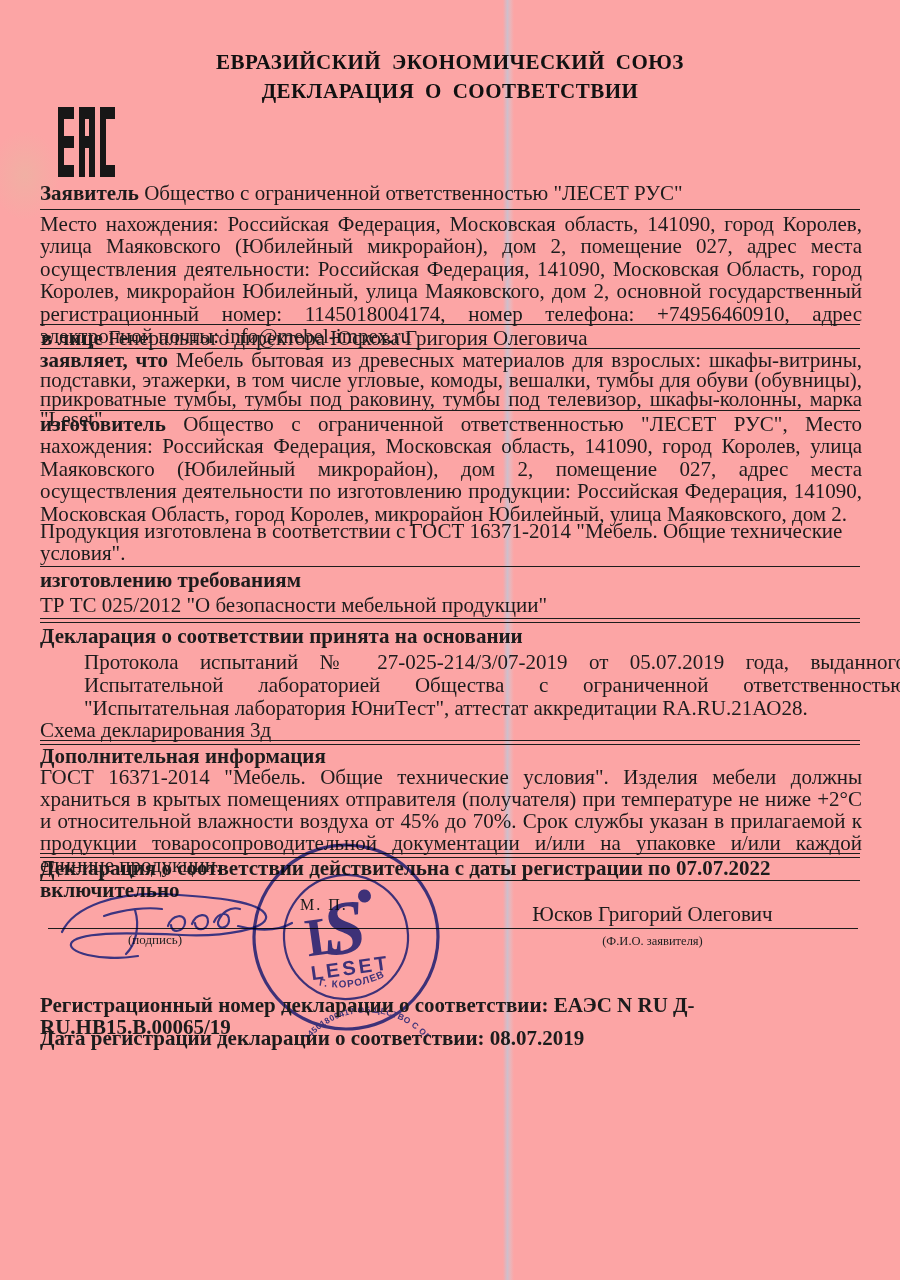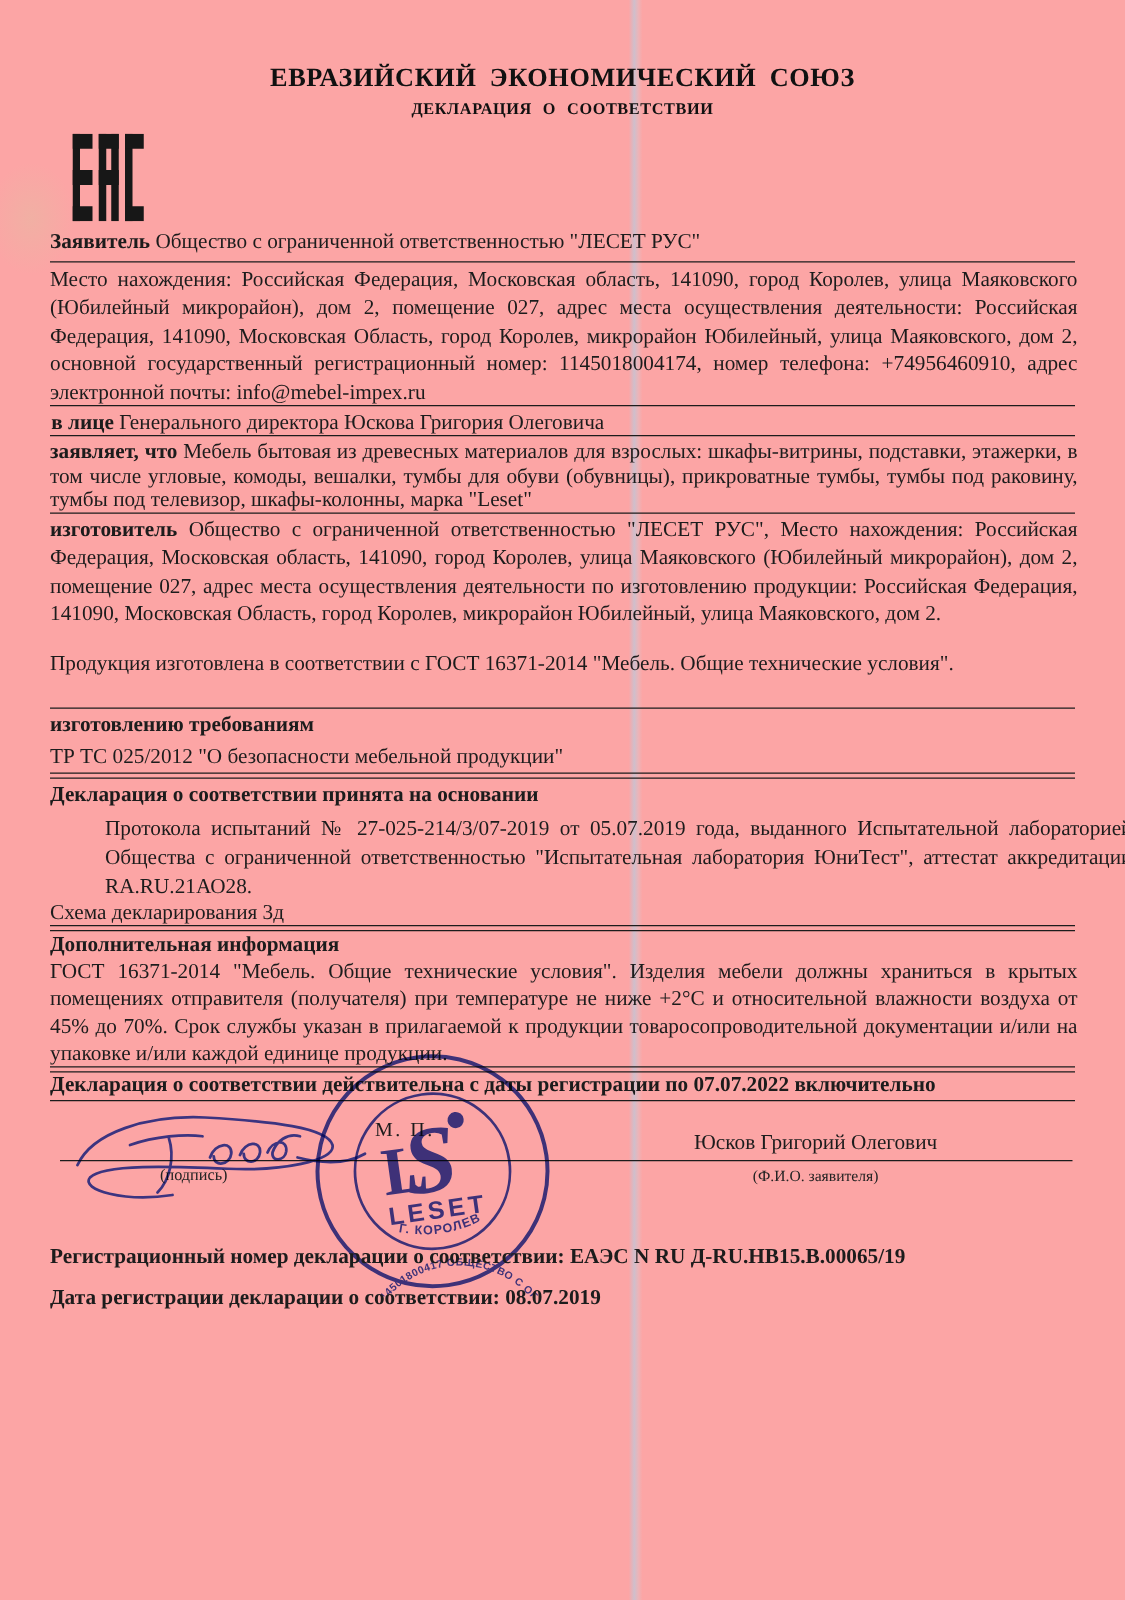--- a/index.html
+++ b/index.html
@@ -1,19 +1,19 @@
 <!DOCTYPE html>
 <html><head>
 <meta charset="utf-8">
 <style>
   html,body{margin:0;padding:0;background:#9a9a9a;}
   .page{position:relative;width:900px;height:1280px;margin:0 auto;background:#fca5a5;
         overflow:hidden;font-family:"Liberation Serif",serif;color:#1c1c1c;}
   .abs{position:absolute;}
-  .t{font-size:17px;line-height:22.4px;}
+  .t{font-size:21px;line-height:22.4px;}
   .tj{text-align:justify;}
   .b{font-weight:bold;}
   .center{text-align:center;}
   .title{font-weight:bold;font-size:21px;letter-spacing:.5px;word-spacing:5px;color:#111;}
   .rule{position:absolute;left:40px;width:820px;height:0;border-top:1.8px solid #1c1c1c;}
   .rule.dbl{height:3px;border-top:1.5px solid #1c1c1c;border-bottom:1.5px solid #1c1c1c;}
   .caption{font-size:13px;color:#222;}
   .scan-streak{position:absolute;top:0;left:503px;width:11px;height:1280px;
         background:linear-gradient(90deg,rgba(180,216,236,0) 0%,rgba(170,212,236,.55) 40%,rgba(190,224,240,.25) 70%,rgba(180,216,236,0) 100%);
         pointer-events:none;}
@@ -24,21 +24,21 @@
 </style>
 </head>
 <body>
 
 <div class="page">
 
   <div class="scan-streak"></div>
   <div class="scan-smudge"></div>
 
   <div class="abs center title" style="left:0;top:50px;width:900px;">ЕВРАЗИЙСКИЙ ЭКОНОМИЧЕСКИЙ СОЮЗ</div>
-  <div class="abs center title" style="left:0;top:79px;width:900px;font-size:13px;">ДЕКЛАРАЦИЯ О СООТВЕТСТВИИ</div>
+  <div class="abs center title" style="left:0;top:79px;width:900px;font-size:21px;">ДЕКЛАРАЦИЯ О СООТВЕТСТВИИ</div>
 
   <svg class="abs" style="left:58px;top:107px;" width="58" height="70" viewBox="0 0 58 70">
     <g fill="#171717">
 
       <rect x="0" y="0" width="6" height="70"></rect>
       <rect x="0" y="0" width="16" height="12"></rect>
       <rect x="0" y="29" width="16" height="12"></rect>
       <rect x="0" y="58" width="16" height="12"></rect>
 
       <rect x="21" y="0" width="6" height="70"></rect>

